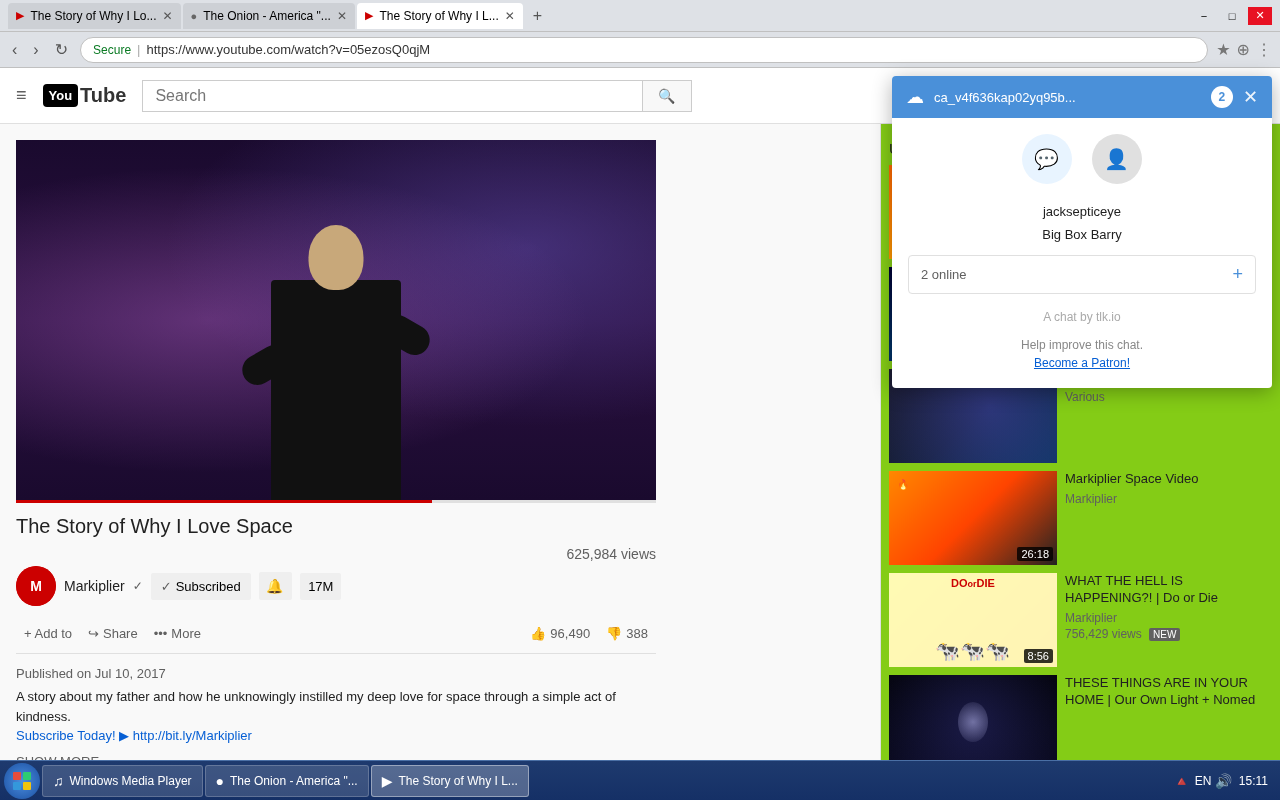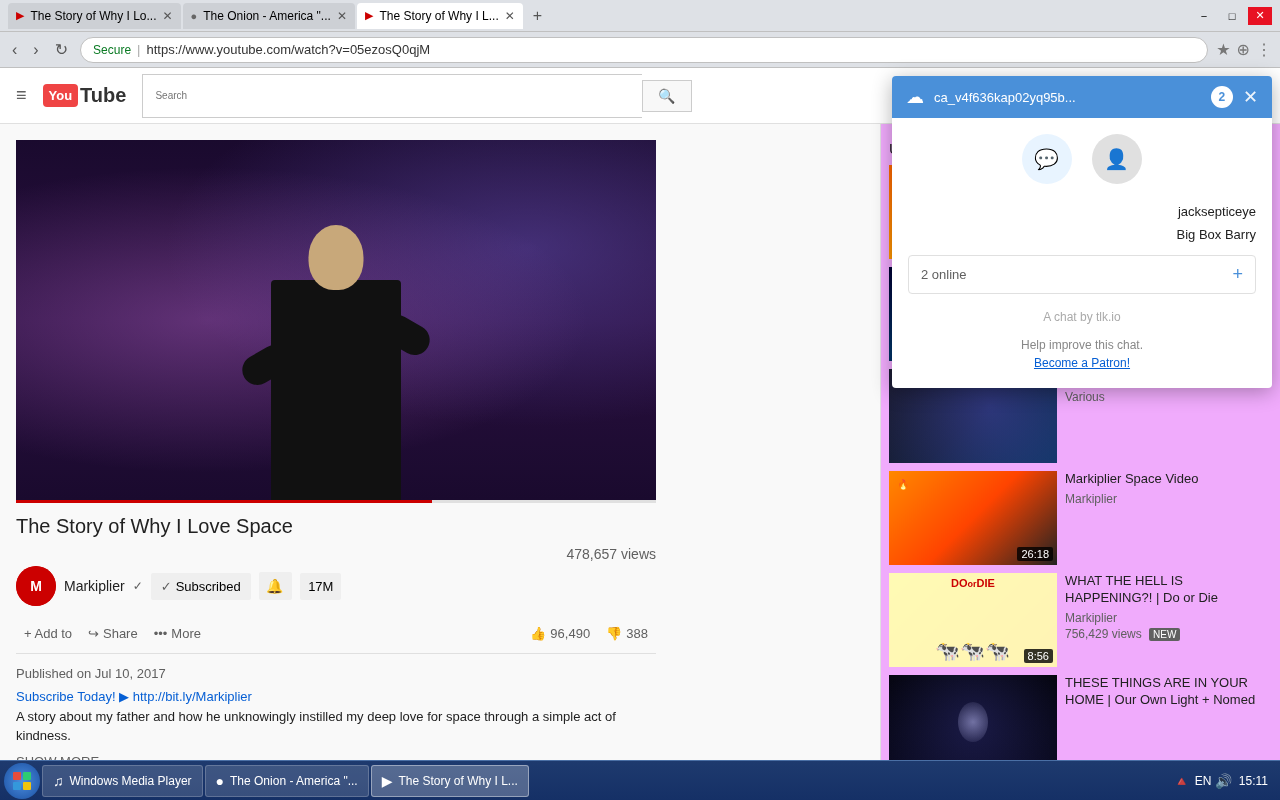--- a/index.html
+++ b/index.html
@@ -80,40 +80,40 @@
       align-items: center;
       padding: 0 16px;
       gap: 16px;
       border-bottom: 1px solid #e0e0e0;
       position: relative;
       z-index: 10;
     }
     .menu-icon { font-size: 18px; cursor: pointer; color: #606060; }
     .yt-logo { display: flex; align-items: center; gap: 2px; }
     .yt-logo-box {
-      background: #ef4444;
+      background: #000000;
       color: white;
       font-weight: bold;
       font-size: 13px;
       padding: 4px 6px;
       border-radius: 4px;
     }
     .yt-logo-text { font-size: 20px; font-weight: bold; color: #333; }
     .search-bar {
       flex: 1;
       display: flex;
       align-items: center;
     }
     .search-input {
       width: 500px;
-      height: 44px;
+      height: 32px;
       border: 1px solid #ccc;
       border-right: none;
       padding: 0 12px;
-      font-size: 10px;
+      font-size: 16px;
       outline: none;
     }
     .search-btn {
       height: 32px;
       width: 50px;
       background: #f8f8f8;
       border: 1px solid #ccc;
       cursor: pointer;
       font-size: 14px;
     }
@@ -228,21 +228,21 @@
       color: #606060;
       font-size: 13px;
       cursor: pointer;
       padding: 8px 0;
       font-weight: 500;
     }
 
     
     .sidebar {
       width: 400px;
-      background: #f0abfc;
+      background: #84cc16;
       padding: 8px 0 8px 8px;
       overflow-y: auto;
       border-left: 1px solid #e0e0e0;
     }
     .up-next-header { font-size: 15px; font-weight: 500; color: #212121; padding: 8px 0; }
     .sidebar-video {
       display: flex;
       gap: 8px;
       margin-bottom: 8px;
       cursor: pointer;
@@ -326,21 +326,21 @@
       height: 50px;
       border-radius: 50%;
       background: #e0e0e0;
       display: flex;
       align-items: center;
       justify-content: center;
       font-size: 20px;
       color: #606060;
     }
     .chat-avatar.speech { background: #e8f4ff; }
-    .chat-names { font-size: 13px; color: #212121; margin-bottom: 8px; line-height: 1.8; text-align: right; }
+    .chat-names { font-size: 13px; color: #212121; margin-bottom: 8px; line-height: 1.8; }
     .chat-online {
       display: flex;
       align-items: center;
       justify-content: space-between;
       border: 1px solid #e0e0e0;
       border-radius: 4px;
       padding: 8px 12px;
       margin-bottom: 16px;
       font-size: 13px;
       color: #606060;
@@ -557,21 +557,21 @@
       </div>
     </div>
 
     <div class="progress-bar">
       <div class="progress-fill"></div>
     </div>
 
     <h1 class="video-title">The Story of Why I Love Space</h1>
 
     <div class="views-row">
-      <span class="views-text">478,657 views</span>
+      <span class="views-text">625,984 views</span>
     </div>
 
     <div class="channel-row">
       <div class="channel-avatar-inner">
 
         <div style="width:40px;height:40px;background:#cc0000;border-radius:50%;display:flex;align-items:center;justify-content:center;color:white;font-weight:bold;font-size:14px;">M</div>
       </div>
       <span class="channel-name">Markiplier</span>
       <span class="verified-icon">✓</span>
       <button class="sub-btn">
@@ -598,24 +598,24 @@
         <span>96,490</span>
       </button>
       <button class="action-btn dislike-btn">
         <span>👎</span>
         <span>388</span>
       </button>
     </div>
 
     <div class="description-section">
       <p class="pub-date">Published on Jul 10, 2017</p>
+      <p class="desc-text">A story about my father and how he unknowingly instilled my deep love for space through a simple act of kindness.</p>
       <p class="desc-text">
         <a href="#">Subscribe Today! ▶ http://bit.ly/Markiplier</a>
       </p>
-      <p class="desc-text">A story about my father and how he unknowingly instilled my deep love for space through a simple act of kindness.</p>
       <button class="show-more-btn">SHOW MORE</button>
     </div>
 
   </div>
 
   <div class="sidebar">
     <div class="up-next-header">Up next</div>
 
     <div class="sidebar-video">
       <div class="sidebar-thumb sidebar-thumb-1">

